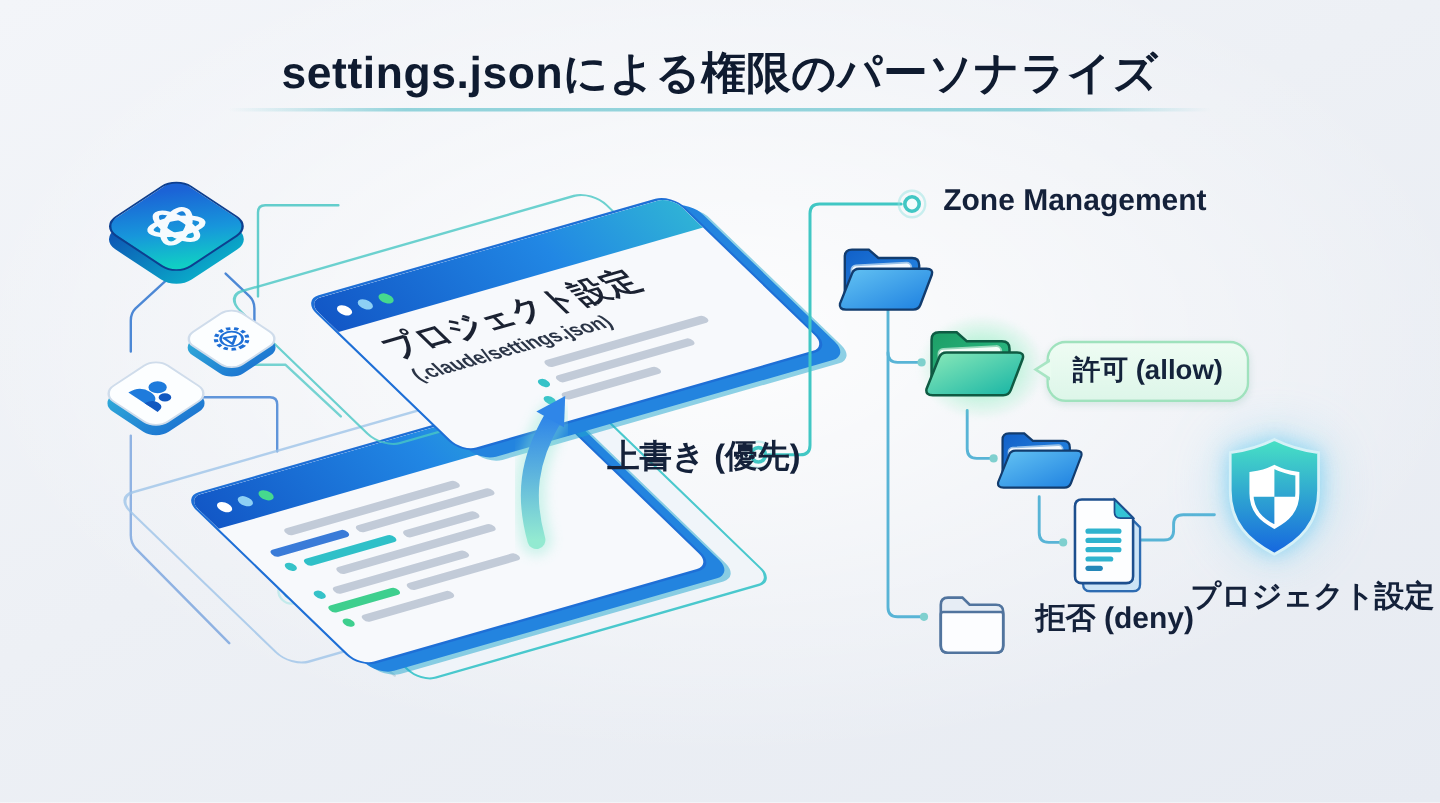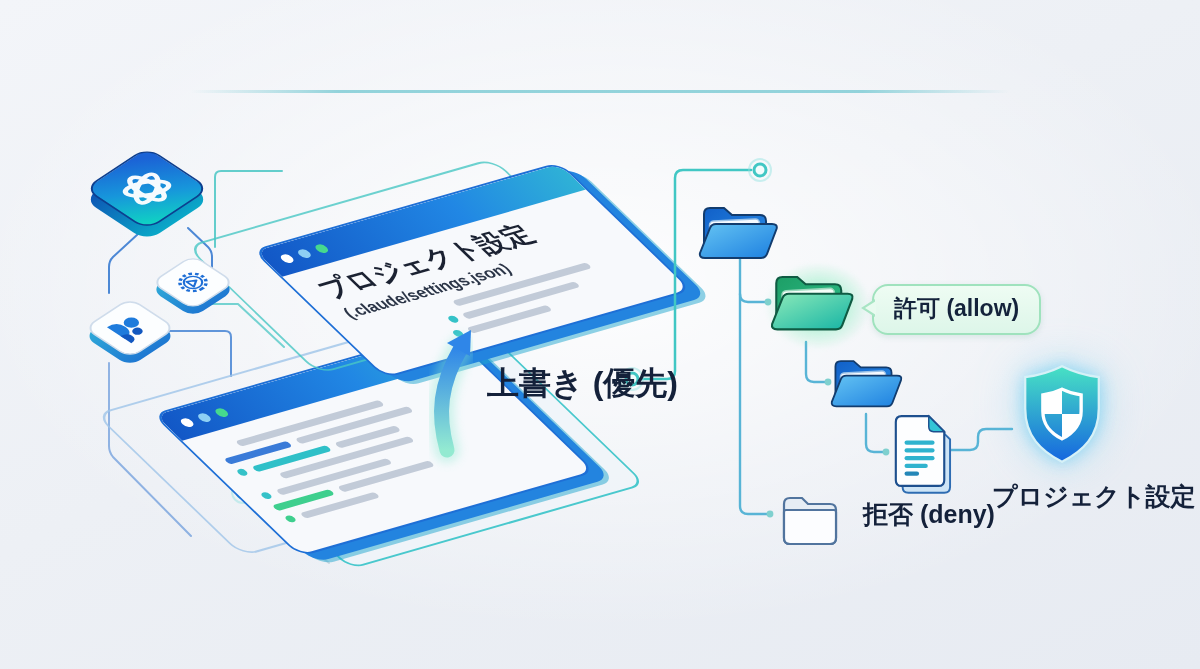--- a/index.html
+++ b/index.html
@@ -131,20 +131,21 @@
       <linearGradient id="aGrad" x1="0" y1="1" x2="0" y2="0">
         <stop offset="0" stop-color="#93ead1"></stop>
           <stop offset="1" stop-color="#2f86e8"></stop>
       </linearGradient>
       <filter id="soft" x="-60%" y="-60%" width="220%" height="220%">
         <feGaussianBlur stdDeviation="5"></feGaussianBlur>
       </filter>
     </defs>
   </svg>
 
+  <div class="title">settings.jsonによる権限のパーソナライズ</div>
   <div class="title-underline"></div>
 
   <svg class="layer z1" viewBox="0 0 1200 669">
     <g fill="none" stroke-linecap="round" stroke-linejoin="round">
       <path d="M188 228 L208 247 Q212 251 212 257 L212 300" stroke="#2f74cf" stroke-width="2" opacity=".85"></path>
       <path d="M138 234 L113 257 Q109 261 109 267 L109 293" stroke="#2f74cf" stroke-width="2" opacity=".85"></path>
       <path d="M109 363 V446 Q109 452 113 457 L191 536" stroke="#2f74cf" stroke-width="2" opacity=".5"></path>
       <path d="M282 171 H221 Q215 171 215 177 V247" stroke="#3fc3c0" stroke-width="2" opacity=".8"></path>
       <path d="M212 304 H238 L284 347" stroke="#3fc3c0" stroke-width="2" opacity=".7"></path>
       <path d="M151 331 H225 Q231 331 231 337 V376" stroke="#2f74cf" stroke-width="2" opacity=".75"></path>
@@ -283,24 +284,25 @@
       </g>
       <g fill="#7fd0cf">
         <circle cx="770" cy="514" r="3.4"></circle>
           <circle cx="768" cy="302" r="3.4"></circle>
         <circle cx="828" cy="382" r="3.4"></circle>
           <circle cx="886" cy="452" r="3.4"></circle>
       </g>
     </g>
   </svg>
 
-  <div class="lbl z7" style="left:487px; top:362px; font-size:32px;">上書き (優先)</div>
+  <div class="lbl z7" style="left:506px; top:362px; font-size:27px;">上書き (優先)</div>
   <div class="global-label z7">
   </div>
 
+  <div class="lbl z7" style="left:786px; top:153px; font-size:25px;">Zone Management</div>
 
   <div class="abs z6" style="left:698px; top:198px;">
     <svg width="84" height="64" viewBox="0 0 84 64">
       <path d="M6 52 L6 16 Q6 10 12 10 L26 10 L34 17 L62 17 Q68 17 68 23 L68 52 Q68 58 62 58 L12 58 Q6 58 6 52 Z" fill="url(#gBackBlue)" stroke="#123c6e" stroke-width="2"></path>
       <rect x="12" y="22" width="50" height="28" rx="4" fill="#f5faff" stroke="#9cc3e8" stroke-width="1.5" transform="rotate(-3 37 36)"></rect>
       <path d="M2 55 L12 30 Q13.5 26 18 26 L74 26 Q80 26 78.5 31 L69 56 Q67.5 60 63 60 L7 60 Q1 60 2 55 Z" fill="url(#gFrontBlue)" stroke="#123c6e" stroke-width="2" stroke-linejoin="round"></path>
     </svg>
   </div>
 
   <div class="abs z5 glow-green" style="left:750px; top:250px; width:136px; height:112px;"></div>

